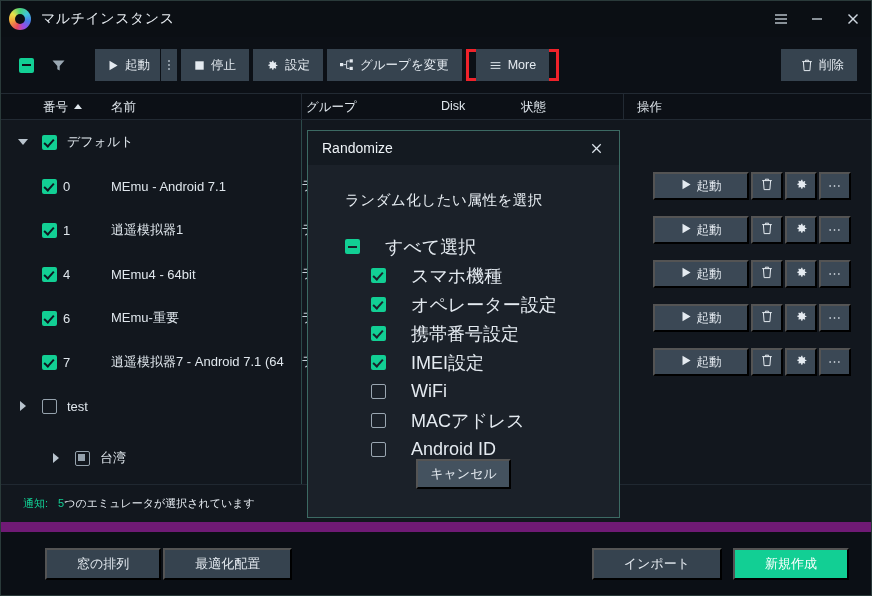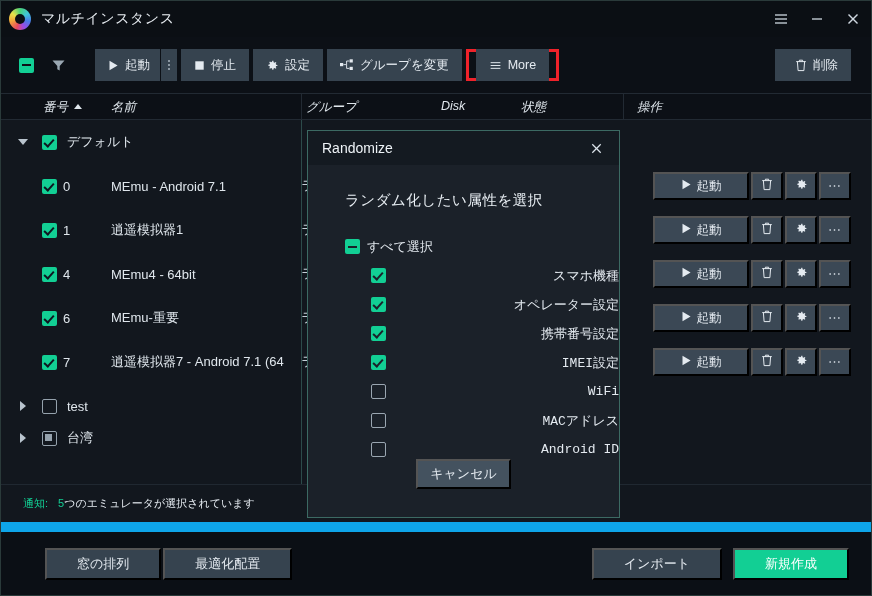--- a/index.html
+++ b/index.html
@@ -6,21 +6,21 @@
   html, body {
     width: 872px; height: 596px;
     background: #0d1117;
     font-family: "Liberation Sans", "DejaVu Sans", sans-serif;
     overflow: hidden;
     -webkit-font-smoothing: antialiased;
   }
   .app {
     position: relative;
     width: 872px; height: 596px;
-    background: #0ea5e9;
+    background: #701a75;
     border: 1px solid #2a3a3a;
     overflow: hidden;
   }
 
   
   .titlebar {
     height: 36px;
     background: #0b0f14;
     display: flex;
     align-items: center;
@@ -124,41 +124,40 @@
   .more-wrap {
     margin-left: 4px;
     padding: 7px;
     border: 3px solid #f0222a;
     display: flex;
     align-items: center;
   }
   .more-wrap .tbtn { margin-left: 0; }
   .delete-btn {
     position: absolute;
-    right: 20px;
+    right: 14px;
     padding-left: 20px;
   }
   .ic { display: inline-flex; align-items: center; }
   .ic svg { display: block; }
 
   
   .colhead {
     height: 27px;
     background: #0c1016;
     border-top: 1px solid #222a33;
     border-bottom: 1px solid #222a33;
     position: relative;
     color: #dfe6ec;
     font-size: 12.5px;
   }
   .colhead .ch {
     position: absolute;
     top: 5px;
     white-space: nowrap;
-    font-style: italic;
   }
   .colhead .divider {
     position: absolute;
     top: 0; bottom: 0;
     width: 1px;
     background: #222a33;
   }
   .sort-caret {
     display: inline-block;
     margin-left: 6px;
@@ -353,26 +352,25 @@
     font-size: 14.5px;
     padding-left: 37px;
     margin-bottom: 22px;
     letter-spacing: .5px;
   }
   .dlg-opt {
     display: flex;
     align-items: center;
     height: 29px;
     padding-left: 37px;
-    gap: 7px;
-    font-size: 13px;
+    gap: 25px;
+    font-size: 18px;
     color: #e4eaf0;
-    font-family: Liberation Mono, monospace;
-  }
-  .dlg-opt.sub { padding-left: 63px; justify-content: space-between; }
+  }
+  .dlg-opt.sub { padding-left: 63px; }
   .dchk {
     position: relative;
     width: 15px; height: 15px;
     border-radius: 2px;
     flex: 0 0 auto;
   }
   .dchk.on { background: #12cf94; }
   .dchk.on::after {
     content: "";
     position: absolute;
@@ -717,21 +715,21 @@
             </button>
           </span>
         </div>
         <div class="row" style="top: 264px;">
           <span class="twisty">
             <span class="tri-right"></span>
           </span>
           <span class="cb off" style="left:41px"></span>
           <span class="cell group-name">test</span>
         </div>
-        <div class="row" style="top: 296px;">
+        <div class="row" style="top: 316px; margin-left: 33px;">
           <span class="twisty">
             <span class="tri-right"></span>
           </span>
           <span class="cb part" style="left:41px"></span>
           <span class="cell group-name">台湾</span>
         </div>
       </div>
   </div>
 
   <div class="notice">

